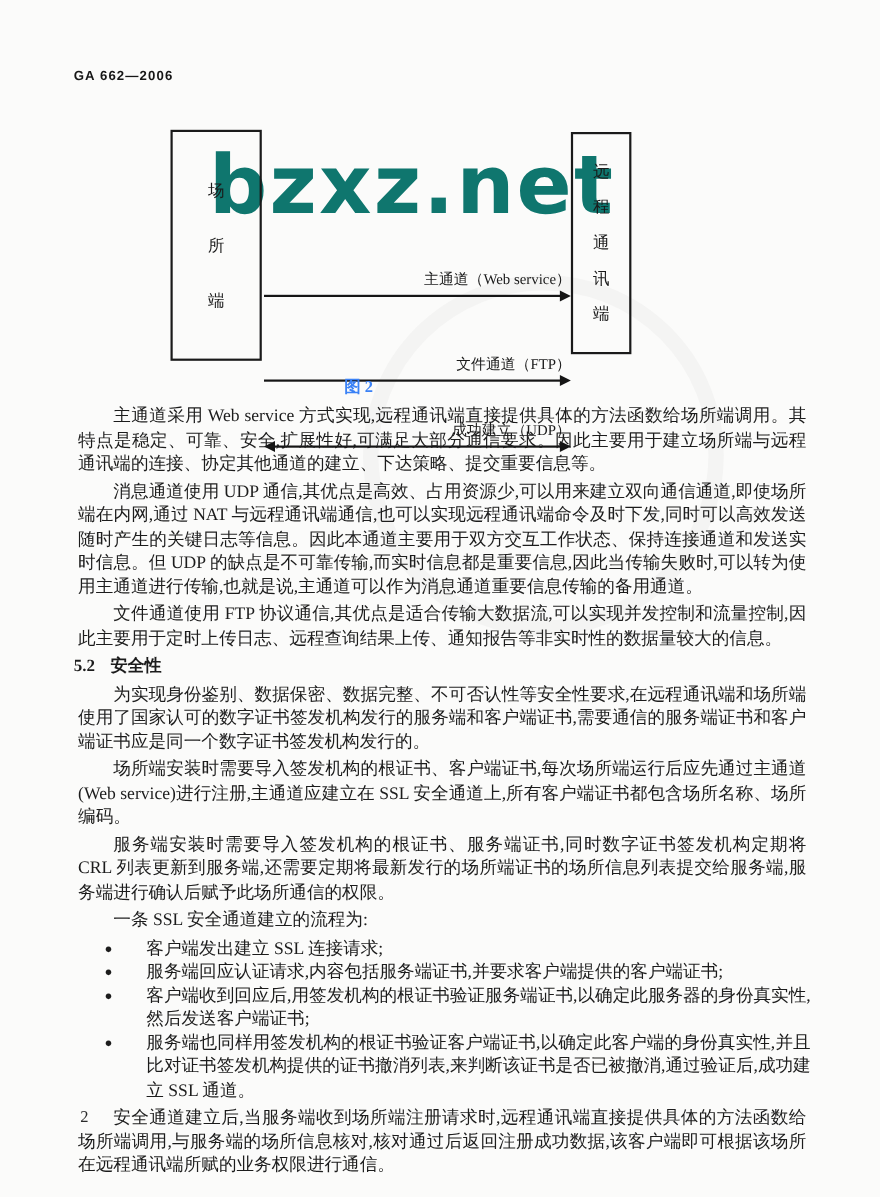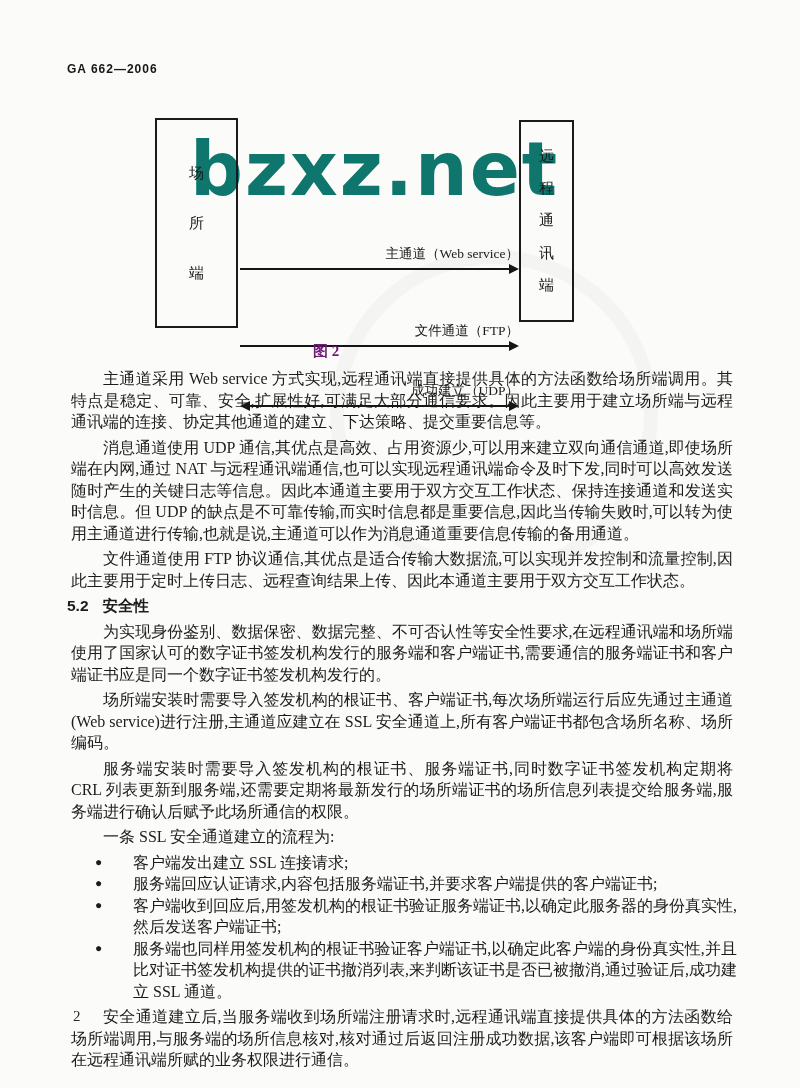--- a/index.html
+++ b/index.html
@@ -62,31 +62,31 @@
   .channel-label{
     position:absolute;left:240px;width:279px;text-align:right;
     font-size:13.5px;color:#1a1a1a;
   }
   .cl1{top:135px;}
   .cl2{top:212px;}
   .cl3{top:272px;}
 
   .fig-caption{
     position:absolute;left:0;top:342px;width:652px;text-align:center;
-    font-weight:bold;font-size:15px;color:#701a75;z-index:1;
+    font-weight:bold;font-size:15px;color:#3b82f6;z-index:1;
   }
 
   
   .text-col{
     position:absolute;left:67px;top:364px;width:670px;
     font-size:16px;line-height:21.5px;text-align:justify;z-index:1;
   }
   .para{margin:4px;text-indent:2em;}
   .section-heading{
-    margin:0;font-family:Liberation Sans, sans-serif;
+    margin:0;font-family:Liberation Serif, serif;
     font-weight:bold;font-size:15.5px;
   }
   .section-heading .sec-num{margin-right:14px;}
   .flow-intro{margin:4px;text-indent:2em;}
   .bullet-row{display:flex;margin:0;padding-left:28px;}
   .bullet-dot{width:38px;flex:none;font-size:12px;line-height:21.5px;}
   .bullet-text{flex:1;text-align:justify;}
 
   .page-number{
     position:absolute;left:73px;top:1008px;
@@ -132,21 +132,21 @@
     <div class="arrow-left ah3l"></div>
     <div class="arrow-right ah3"></div>
 
   </div>
 
   <div class="fig-caption">图 2</div>
 
   <div class="text-col">
     <p class="para">主通道采用 Web service 方式实现,远程通讯端直接提供具体的方法函数给场所端调用。其特点是稳定、可靠、安全,扩展性好,可满足大部分通信要求。因此主要用于建立场所端与远程通讯端的连接、协定其他通道的建立、下达策略、提交重要信息等。</p>
     <p class="para">消息通道使用 UDP 通信,其优点是高效、占用资源少,可以用来建立双向通信通道,即使场所端在内网,通过 NAT 与远程通讯端通信,也可以实现远程通讯端命令及时下发,同时可以高效发送随时产生的关键日志等信息。因此本通道主要用于双方交互工作状态、保持连接通道和发送实时信息。但 UDP 的缺点是不可靠传输,而实时信息都是重要信息,因此当传输失败时,可以转为使用主通道进行传输,也就是说,主通道可以作为消息通道重要信息传输的备用通道。</p>
-    <p class="para">文件通道使用 FTP 协议通信,其优点是适合传输大数据流,可以实现并发控制和流量控制,因此主要用于定时上传日志、远程查询结果上传、因此本通道主要用于双方交互工作状态。</p>
+    <p class="para">文件通道使用 FTP 协议通信,其优点是适合传输大数据流,可以实现并发控制和流量控制,因此主要用于定时上传日志、远程查询结果上传、通知报告等非实时性的数据量较大的信息。</p>
 
     <p class="section-heading">
       <span class="sec-num">5.2</span><span>安全性</span>
     </p>
 
     <p class="para">为实现身份鉴别、数据保密、数据完整、不可否认性等安全性要求,在远程通讯端和场所端使用了国家认可的数字证书签发机构发行的服务端和客户端证书,需要通信的服务端证书和客户端证书应是同一个数字证书签发机构发行的。</p>
     <p class="para">场所端安装时需要导入签发机构的根证书、客户端证书,每次场所端运行后应先通过主通道(Web service)进行注册,主通道应建立在 SSL 安全通道上,所有客户端证书都包含场所名称、场所编码。</p>
     <p class="para">服务端安装时需要导入签发机构的根证书、服务端证书,同时数字证书签发机构定期将 CRL 列表更新到服务端,还需要定期将最新发行的场所端证书的场所信息列表提交给服务端,服务端进行确认后赋予此场所通信的权限。</p>
 
     <p class="flow-intro">一条 SSL 安全通道建立的流程为:</p>

